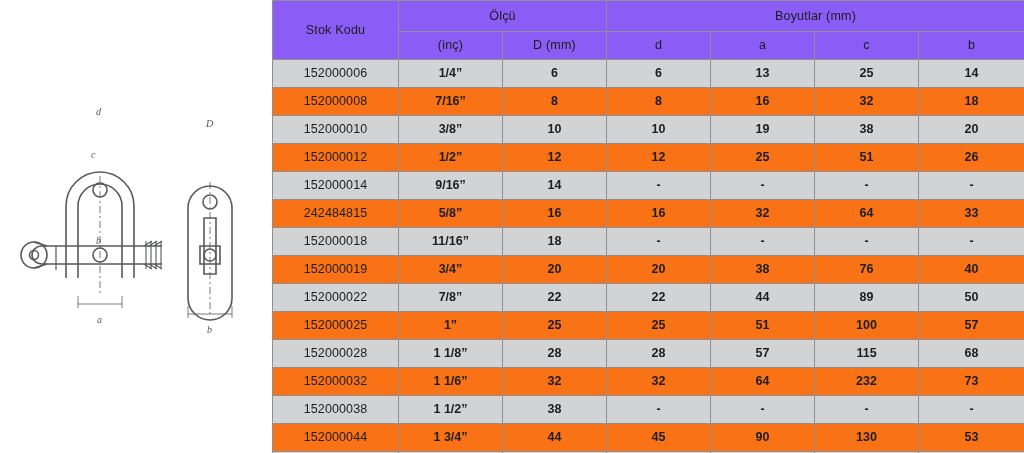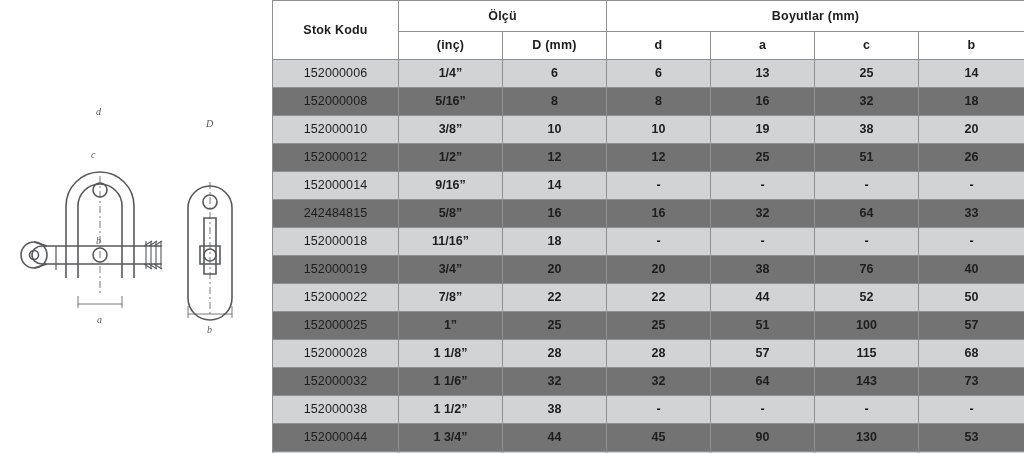--- a/index.html
+++ b/index.html
@@ -60,37 +60,37 @@
   table.spec th, table.spec td {
     border: 1px solid #8f9093;
     text-align: center;
     vertical-align: middle;
     padding: 0;
     height: 27px;
     line-height: 27px;
     white-space: nowrap;
   }
   table.spec thead th {
-    background: #ffffff;
-    font-weight: bold;
+    background: #8b5cf6;
+    font-weight: normal;
     letter-spacing: .2px;
   }
   table.spec thead th.group {
     height: 30px;
     line-height: 30px;
   }
   table.spec thead th.stok {
     height: 57px;
     line-height: 57px;
   }
   table.spec tbody tr.odd td {
     background: #d2d3d5;
   }
   table.spec tbody tr.even td {
-    background: #737373;
+    background: #f97316;
   }
   table.spec tbody td.code {
     font-weight: normal;
     letter-spacing: .1px;
   }
   table.spec tbody td {
     font-weight: bold;
   }
   table.spec tbody td.code {
     font-weight: normal;
@@ -186,21 +186,21 @@
             <td class="code">152000006</td>
             <td>1/4”</td>
             <td>6</td>
             <td>6</td>
             <td>13</td>
             <td>25</td>
             <td>14</td>
           </tr>
           <tr class="even">
             <td class="code">152000008</td>
-            <td>5/16”</td>
+            <td>7/16”</td>
             <td>8</td>
             <td>8</td>
             <td>16</td>
             <td>32</td>
             <td>18</td>
           </tr>
           <tr class="odd">
             <td class="code">152000010</td>
             <td>3/8”</td>
             <td>10</td>
@@ -253,21 +253,21 @@
             <td>38</td>
             <td>76</td>
             <td>40</td>
           </tr>
           <tr class="odd">
             <td class="code">152000022</td>
             <td>7/8”</td>
             <td>22</td>
             <td>22</td>
             <td>44</td>
-            <td>52</td>
+            <td>89</td>
             <td>50</td>
           </tr>
           <tr class="even">
             <td class="code">152000025</td>
             <td>1”</td>
             <td>25</td>
             <td>25</td>
             <td>51</td>
             <td>100</td>
             <td>57</td>
@@ -280,21 +280,21 @@
             <td>57</td>
             <td>115</td>
             <td>68</td>
           </tr>
           <tr class="even">
             <td class="code">152000032</td>
             <td>1 1/6”</td>
             <td>32</td>
             <td>32</td>
             <td>64</td>
-            <td>143</td>
+            <td>232</td>
             <td>73</td>
           </tr>
           <tr class="odd">
             <td class="code">152000038</td>
             <td>1 1/2”</td>
             <td>38</td>
             <td>-</td>
             <td>-</td>
             <td>-</td>
             <td>-</td>

